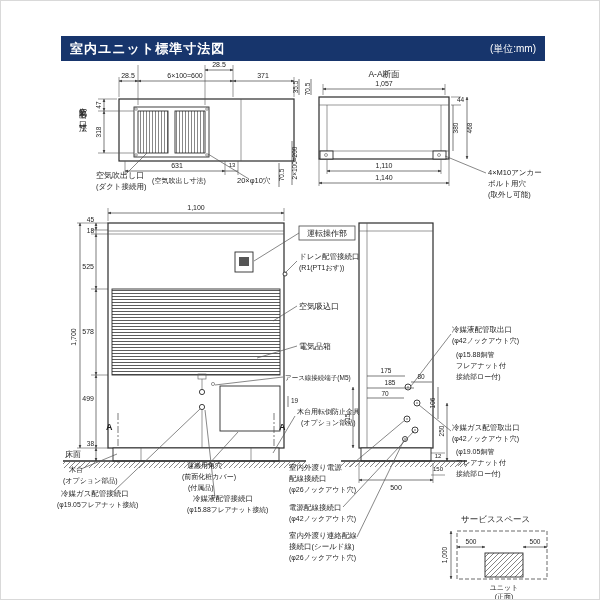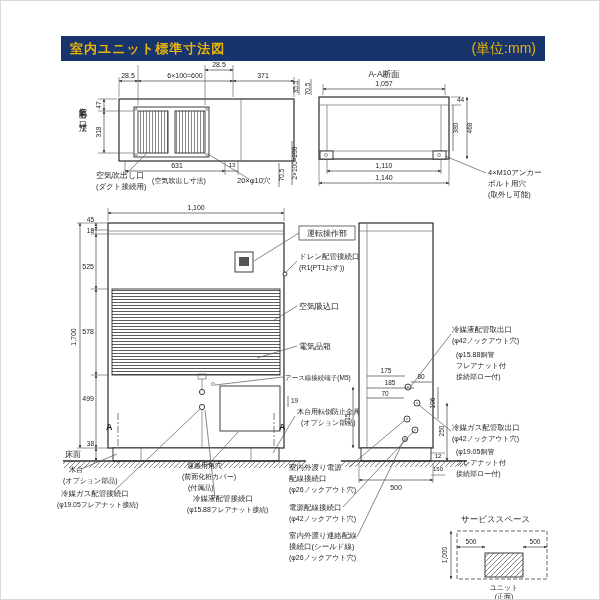--- a/index.html
+++ b/index.html
@@ -1,21 +1,21 @@
 <!DOCTYPE html>
 <html><head>
 <meta charset="utf-8">
 <style>
   *{margin:0;padding:0;box-sizing:border-box}
   html,body{width:600px;height:600px;background:#fff;font-family:"Liberation Sans",sans-serif}
   .page{position:relative;width:600px;height:600px;background:#fff;border:1px solid #d9d9d9;overflow:hidden}
-  .titlebar{position:absolute;left:60px;top:35px;width:484px;height:25px;background:#17356c;color:#eab308;
+  .titlebar{position:absolute;left:60px;top:35px;width:484px;height:25px;background:#17356c;color:#ffffff;
     display:flex;align-items:center;justify-content:space-between;padding:0 9px}
   .titlebar .tt{font-size:13px;font-weight:bold;letter-spacing:1px}
-  .titlebar .un{font-size:14px}
+  .titlebar .un{font-size:10px}
   .vlabel{position:absolute;left:75px;top:100px;writing-mode:vertical-rl;font-size:8px;color:#222;letter-spacing:1px}
   svg{position:absolute;left:0;top:0}
   svg text{font-family:"Liberation Sans",sans-serif;fill:#1c1c1c;font-size:7.5px}
   .mid{text-anchor:middle}.end{text-anchor:end}
   .f6{font-size:6px}.f65{font-size:6.5px}.f68{font-size:6.8px}.f7{font-size:7px}
   .f75{font-size:7.5px}.f8{font-size:8px}.f85{font-size:8.5px}.f9{font-size:9px;font-weight:bold}
   .lw{stroke:#2b2b2b;stroke-width:1.3;fill:none}
   .tn{stroke:#555;stroke-width:.6;fill:none}
   .dm{stroke:#444;stroke-width:.7;fill:none}
   .dl{stroke:#444;stroke-width:.7;fill:none;marker-start:url(#arr);marker-end:url(#arr)}

